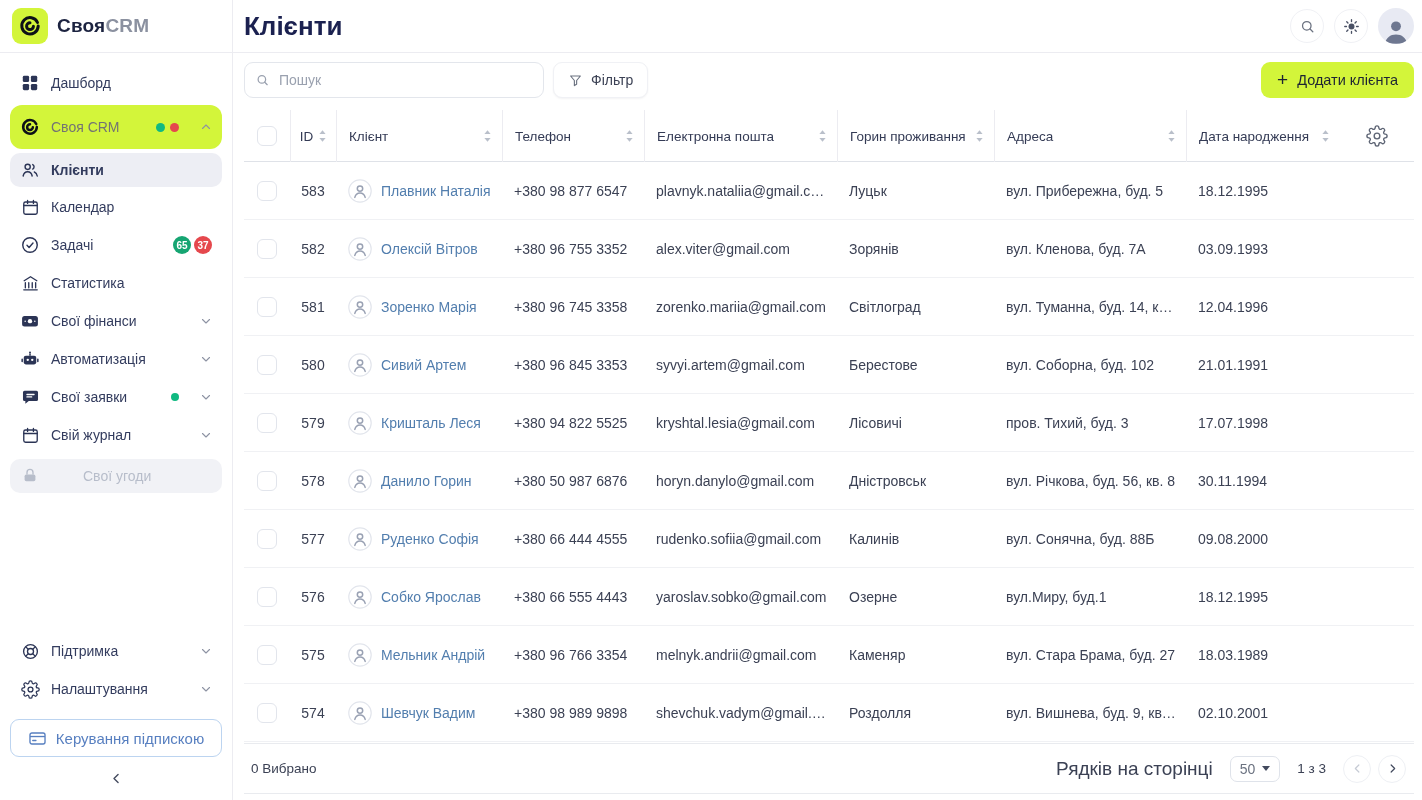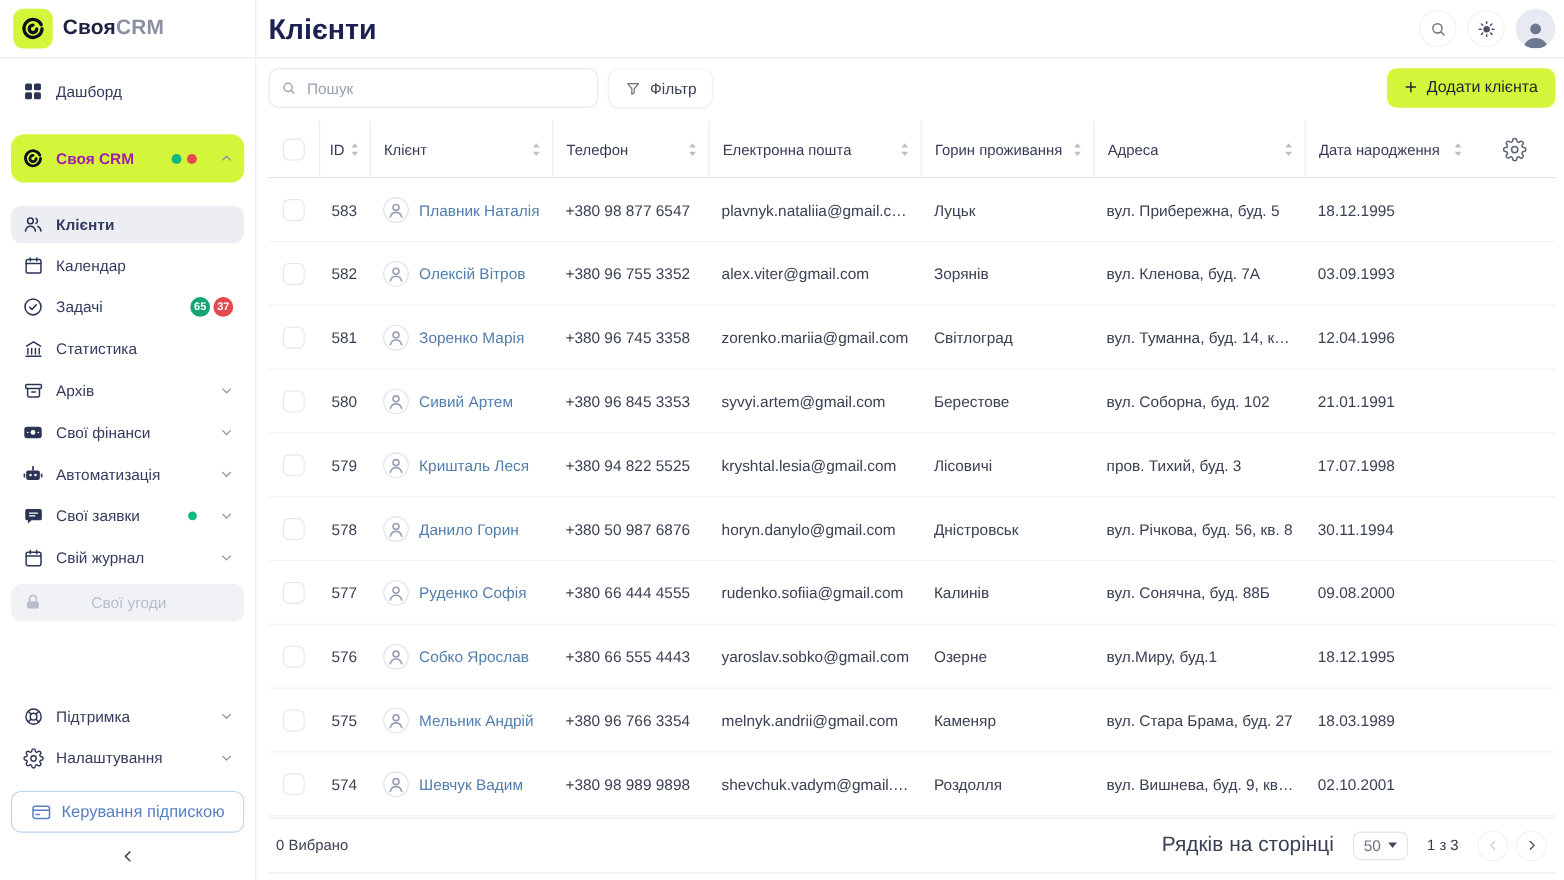--- a/index.html
+++ b/index.html
@@ -25,21 +25,21 @@
   
   .sidebar{width:233px;min-width:233px;border-right:1px solid var(--border);display:flex;flex-direction:column;background:#fff;}
   .logo-row{height:53px;border-bottom:1px solid var(--border);display:flex;align-items:center;gap:9px;padding:0 12px;flex:none;}
   .logo-badge{width:36px;height:36px;border-radius:9px;background:var(--lime);display:flex;align-items:center;justify-content:center;flex:none;}
   .logo-text{font-size:19px;font-weight:700;color:#1c2340;letter-spacing:.2px;white-space:nowrap;}
   .logo-text .light{color:#8b91a0;font-weight:600;}
   nav{padding-top:10px;flex:none;}
   .nav-item{display:flex;align-items:center;gap:11px;height:36px;margin:2px 10px;padding:0 10px;border-radius:10px;font-size:14px;color:var(--text);cursor:pointer;}
   .nav-item .nico{width:20px;height:20px;display:flex;align-items:center;justify-content:center;color:#2b3455;flex:none;}
   .nav-item .nlabel{white-space:nowrap;}
-  .nav-item.crm{background:var(--lime);height:44px;border-radius:12px;font-weight:700;color:#a21caf;margin:21px 10px;}
+  .nav-item.crm{background:var(--lime);height:44px;border-radius:12px;font-weight:400;color:#737373;margin:4px 10px;}
   .nav-item.crm .nico{color:#0d1117;}
   .nav-item.active-sub{background:#edeef4;font-weight:600;height:34px;}
   .nav-item.disabled{background:#f1f2f6;color:#b7bdca;cursor:default;height:34px;margin-top:6px;gap:43px;}
   .nav-item.disabled .nico{color:#b7bdca;}
   .chev{margin-left:auto;color:#8d93a3;display:flex;flex:none;}
   .chev.up{transform:rotate(180deg);}
   .dots{display:flex;gap:5px;margin-left:auto;align-items:center;}
   .dots + .chev{margin-left:10px;}
   .dot{width:9px;height:9px;border-radius:50%;}
   .dot.g{background:var(--dot-green);}
@@ -193,35 +193,20 @@
         <span class="nico">
             <svg width="19" height="19" viewBox="0 0 24 24" fill="none" stroke="currentColor" stroke-width="1.7" stroke-linecap="round" stroke-linejoin="round">
               <path d="M4 8.5L12 3.5l8 5"></path>
               <path d="M5.5 11v6.5M9.8 11v6.5M14.2 11v6.5M18.5 11v6.5"></path>
               <path d="M3.5 20h17"></path>
             </svg>
           </span>
         <span class="nlabel">Статистика</span>
       </div>
 
-      <div class="nav-item">
-        <span class="nico">
-            <svg width="19" height="19" viewBox="0 0 24 24" fill="none" stroke="currentColor" stroke-width="1.7" stroke-linecap="round">
-              <rect x="3" y="4.5" width="18" height="4.5" rx="1.2"></rect>
-              <path d="M5.2 9v8.2a1.6 1.6 0 0 0 1.6 1.6h10.4a1.6 1.6 0 0 0 1.6-1.6V9"></path>
-              <path d="M10 13h4"></path>
-            </svg>
-          </span>
-        <span class="nlabel">Архів</span>
-        <span class="chev">
-            <svg width="12" height="12" viewBox="0 0 24 24">
-              <path d="M5 9l7 7 7-7" fill="none" stroke="currentColor" stroke-width="2.2" stroke-linecap="round" stroke-linejoin="round"></path>
-            </svg>
-          </span>
-      </div>
 
       <div class="nav-item">
         <span class="nico">
             <svg width="20" height="20" viewBox="0 0 24 24">
               <rect x="2.5" y="6" width="19" height="12.5" rx="3" fill="currentColor"></rect>
               <circle cx="12" cy="12.2" r="2.6" fill="#fff"></circle>
               <path d="M6.2 12.2h.01M17.8 12.2h.01" stroke="#fff" stroke-width="1.8" stroke-linecap="round"></path>
             </svg>
           </span>
         <span class="nlabel">Свої фінанси</span>

